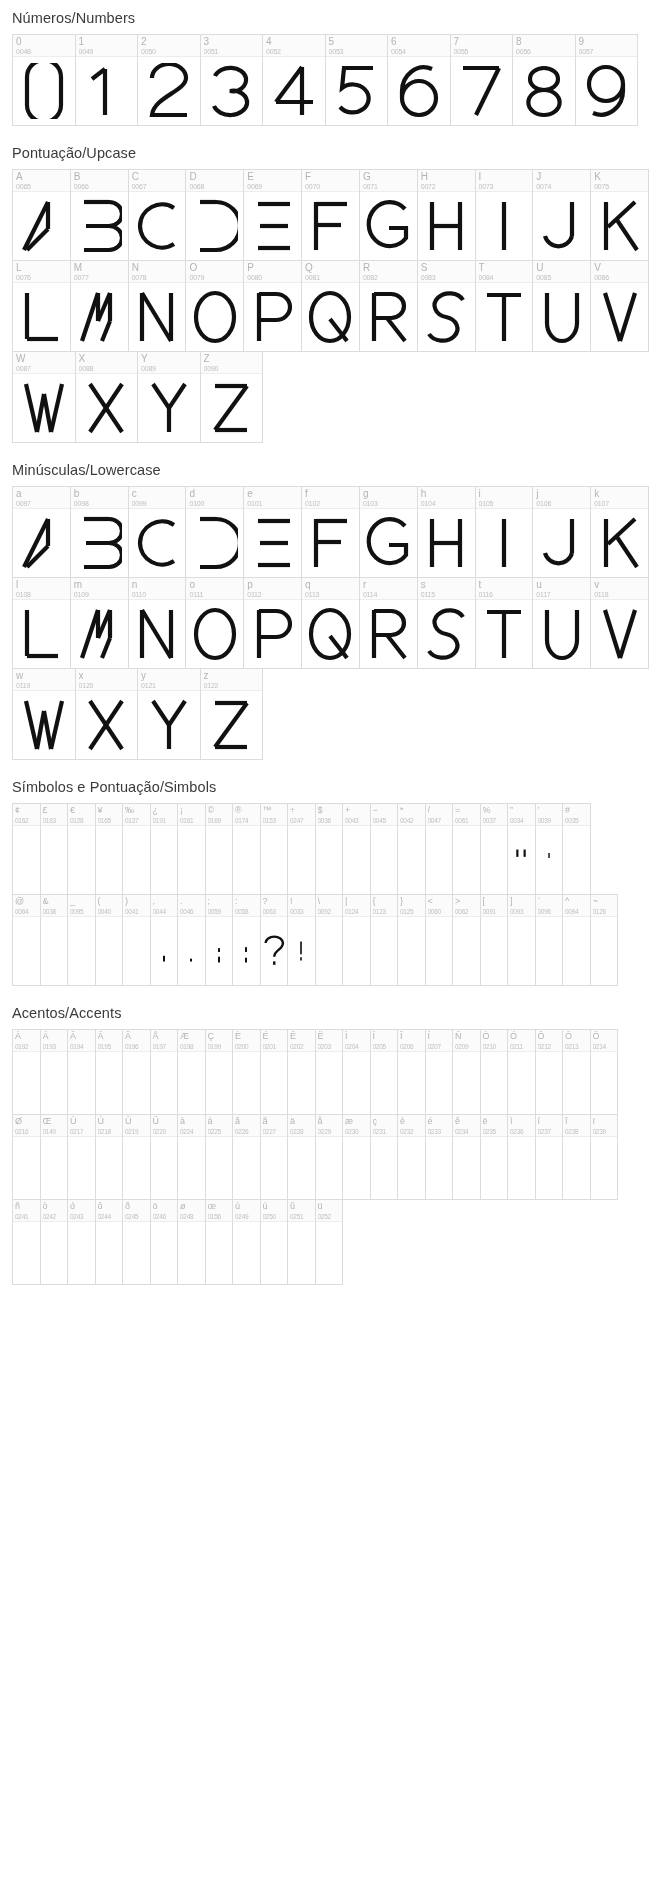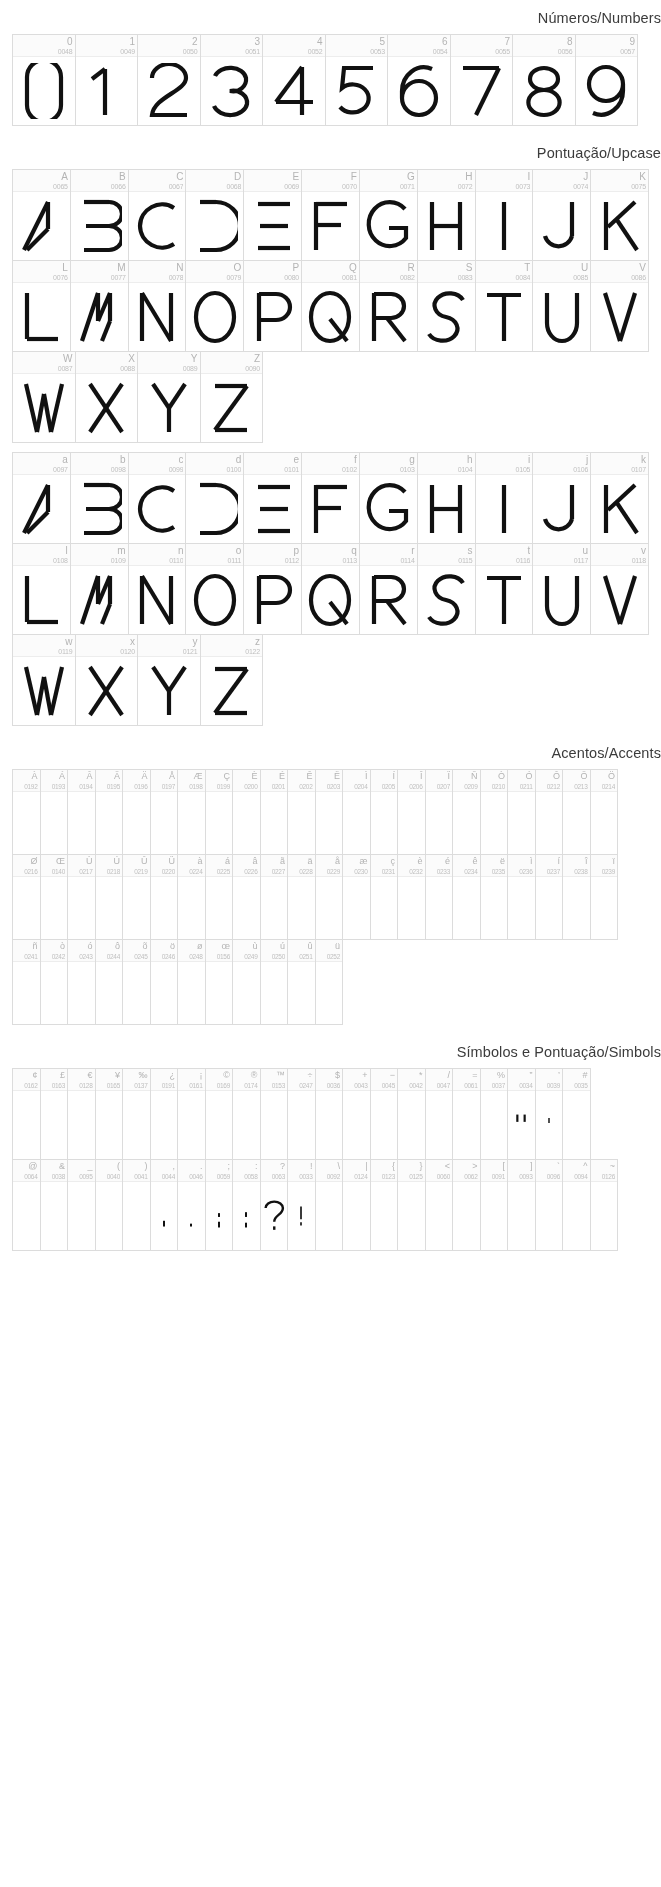--- a/index.html
+++ b/index.html
@@ -12,21 +12,20 @@
     font-family: "Liberation Sans", sans-serif;
     color: #333333;
   }
   .page {
     width: 661px;
     box-sizing: border-box;
     padding: 0 0 20px 0;
   }
   .section {
     margin: 0 0 10px 0;
-    text-align: right;
   }
   .section-title {
     font-size: 14.5px;
     color: #3b3b3b;
     padding: 10px 0 8px 12px;
     font-weight: normal;
     letter-spacing: 0.1px;
   }
   .grid {
     margin-left: 12px;
@@ -552,20 +551,21 @@
                   <line x1="7" y1="6" x2="39" y2="6"></line>
                   <line x1="39" y1="6" x2="7" y2="50"></line>
                   <line x1="7" y1="50" x2="39" y2="50"></line>
                 </svg>
               </div>
             </div>
           </div>
         </div>
       </div>
       <div class="section">
+        <div class="section-title">Minúsculas/Lowercase</div>
         <div class="grid">
           <div class="row">
             <div class="cell big">
               <div class="hdr">
                 <span class="ch">a</span>
                 <span class="code">0097</span>
               </div>
               <div class="glyph">
                 <svg viewBox="0 0 46 56" width="46" height="56" fill="none" stroke="#111111" stroke-width="4.2" stroke-linecap="butt" stroke-linejoin="miter">
                   <line x1="6" y1="52" x2="30" y2="4"></line>
@@ -877,20 +877,374 @@
                 <span class="ch">z</span>
                 <span class="code">0122</span>
               </div>
               <div class="glyph">
                 <svg viewBox="0 0 46 56" width="46" height="56" fill="none" stroke="#111111" stroke-width="4.2" stroke-linecap="butt" stroke-linejoin="miter">
                   <line x1="7" y1="6" x2="39" y2="6"></line>
                   <line x1="39" y1="6" x2="7" y2="50"></line>
                   <line x1="7" y1="50" x2="39" y2="50"></line>
                 </svg>
               </div>
+            </div>
+          </div>
+        </div>
+      </div>
+      <div class="section">
+        <div class="section-title">Símbolos e Pontuação/Simbols</div>
+        <div class="grid">
+          <div class="row">
+            <div class="cell sym">
+              <div class="hdr">
+                <span class="ch">¢</span>
+                <span class="code">0162</span>
+              </div>
+              <div class="glyph"></div>
+            </div>
+            <div class="cell sym">
+              <div class="hdr">
+                <span class="ch">£</span>
+                <span class="code">0163</span>
+              </div>
+              <div class="glyph"></div>
+            </div>
+            <div class="cell sym">
+              <div class="hdr">
+                <span class="ch">€</span>
+                <span class="code">0128</span>
+              </div>
+              <div class="glyph"></div>
+            </div>
+            <div class="cell sym">
+              <div class="hdr">
+                <span class="ch">¥</span>
+                <span class="code">0165</span>
+              </div>
+              <div class="glyph"></div>
+            </div>
+            <div class="cell sym">
+              <div class="hdr">
+                <span class="ch">‰</span>
+                <span class="code">0137</span>
+              </div>
+              <div class="glyph"></div>
+            </div>
+            <div class="cell sym">
+              <div class="hdr">
+                <span class="ch">¿</span>
+                <span class="code">0191</span>
+              </div>
+              <div class="glyph"></div>
+            </div>
+            <div class="cell sym">
+              <div class="hdr">
+                <span class="ch">¡</span>
+                <span class="code">0161</span>
+              </div>
+              <div class="glyph"></div>
+            </div>
+            <div class="cell sym">
+              <div class="hdr">
+                <span class="ch">©</span>
+                <span class="code">0169</span>
+              </div>
+              <div class="glyph"></div>
+            </div>
+            <div class="cell sym">
+              <div class="hdr">
+                <span class="ch">®</span>
+                <span class="code">0174</span>
+              </div>
+              <div class="glyph"></div>
+            </div>
+            <div class="cell sym">
+              <div class="hdr">
+                <span class="ch">™</span>
+                <span class="code">0153</span>
+              </div>
+              <div class="glyph"></div>
+            </div>
+            <div class="cell sym">
+              <div class="hdr">
+                <span class="ch">÷</span>
+                <span class="code">0247</span>
+              </div>
+              <div class="glyph"></div>
+            </div>
+            <div class="cell sym">
+              <div class="hdr">
+                <span class="ch">$</span>
+                <span class="code">0036</span>
+              </div>
+              <div class="glyph"></div>
+            </div>
+            <div class="cell sym">
+              <div class="hdr">
+                <span class="ch">+</span>
+                <span class="code">0043</span>
+              </div>
+              <div class="glyph"></div>
+            </div>
+            <div class="cell sym">
+              <div class="hdr">
+                <span class="ch">−</span>
+                <span class="code">0045</span>
+              </div>
+              <div class="glyph"></div>
+            </div>
+            <div class="cell sym">
+              <div class="hdr">
+                <span class="ch">*</span>
+                <span class="code">0042</span>
+              </div>
+              <div class="glyph"></div>
+            </div>
+            <div class="cell sym">
+              <div class="hdr">
+                <span class="ch">/</span>
+                <span class="code">0047</span>
+              </div>
+              <div class="glyph"></div>
+            </div>
+            <div class="cell sym">
+              <div class="hdr">
+                <span class="ch">=</span>
+                <span class="code">0061</span>
+              </div>
+              <div class="glyph"></div>
+            </div>
+            <div class="cell sym">
+              <div class="hdr">
+                <span class="ch">%</span>
+                <span class="code">0037</span>
+              </div>
+              <div class="glyph"></div>
+            </div>
+            <div class="cell sym">
+              <div class="hdr">
+                <span class="ch">”</span>
+                <span class="code">0034</span>
+              </div>
+              <div class="glyph">
+                <svg viewBox="0 0 46 56" width="24" height="56" fill="none" stroke="#111111" stroke-width="4.2" stroke-linecap="butt" stroke-linejoin="miter">
+                  <line x1="16" y1="8" x2="16" y2="22"></line>
+                  <line x1="30" y1="8" x2="30" y2="22"></line>
+                </svg>
+              </div>
+            </div>
+            <div class="cell sym">
+              <div class="hdr">
+                <span class="ch">’</span>
+                <span class="code">0039</span>
+              </div>
+              <div class="glyph">
+                <svg viewBox="0 0 46 56" width="16" height="56" fill="none" stroke="#111111" stroke-width="4.2" stroke-linecap="butt" stroke-linejoin="miter">
+                  <line x1="23" y1="8" x2="23" y2="22"></line>
+                </svg>
+              </div>
+            </div>
+            <div class="cell sym">
+              <div class="hdr">
+                <span class="ch">#</span>
+                <span class="code">0035</span>
+              </div>
+              <div class="glyph"></div>
+            </div>
+            <div class="cell sym empty">
+              <div class="hdr">
+                <span class="ch"></span>
+                <span class="code"></span>
+              </div>
+              <div class="glyph"></div>
+            </div>
+          </div>
+          <div class="row">
+            <div class="cell sym">
+              <div class="hdr">
+                <span class="ch">@</span>
+                <span class="code">0064</span>
+              </div>
+              <div class="glyph"></div>
+            </div>
+            <div class="cell sym">
+              <div class="hdr">
+                <span class="ch">&amp;</span>
+                <span class="code">0038</span>
+              </div>
+              <div class="glyph"></div>
+            </div>
+            <div class="cell sym">
+              <div class="hdr">
+                <span class="ch">_</span>
+                <span class="code">0095</span>
+              </div>
+              <div class="glyph"></div>
+            </div>
+            <div class="cell sym">
+              <div class="hdr">
+                <span class="ch">(</span>
+                <span class="code">0040</span>
+              </div>
+              <div class="glyph"></div>
+            </div>
+            <div class="cell sym">
+              <div class="hdr">
+                <span class="ch">)</span>
+                <span class="code">0041</span>
+              </div>
+              <div class="glyph"></div>
+            </div>
+            <div class="cell sym">
+              <div class="hdr">
+                <span class="ch">,</span>
+                <span class="code">0044</span>
+              </div>
+              <div class="glyph">
+                <svg viewBox="0 0 46 56" width="22" height="56" fill="none" stroke="#111111" stroke-width="4.2" stroke-linecap="butt" stroke-linejoin="miter">
+                  <line x1="23" y1="38" x2="23" y2="50"></line>
+                </svg>
+              </div>
+            </div>
+            <div class="cell sym">
+              <div class="hdr">
+                <span class="ch">.</span>
+                <span class="code">0046</span>
+              </div>
+              <div class="glyph">
+                <svg viewBox="0 0 46 56" width="22" height="56" fill="none" stroke="#111111" stroke-width="4.2" stroke-linecap="butt" stroke-linejoin="miter">
+                  <line x1="23" y1="44" x2="23" y2="50"></line>
+                </svg>
+              </div>
+            </div>
+            <div class="cell sym">
+              <div class="hdr">
+                <span class="ch">;</span>
+                <span class="code">0059</span>
+              </div>
+              <div class="glyph">
+                <svg viewBox="0 0 46 56" width="22" height="56" fill="none" stroke="#111111" stroke-width="4.2" stroke-linecap="butt" stroke-linejoin="miter">
+                  <line x1="23" y1="22" x2="23" y2="30"></line>
+                  <line x1="23" y1="40" x2="23" y2="52"></line>
+                </svg>
+              </div>
+            </div>
+            <div class="cell sym">
+              <div class="hdr">
+                <span class="ch">:</span>
+                <span class="code">0058</span>
+              </div>
+              <div class="glyph">
+                <svg viewBox="0 0 46 56" width="22" height="56" fill="none" stroke="#111111" stroke-width="4.2" stroke-linecap="butt" stroke-linejoin="miter">
+                  <line x1="23" y1="20" x2="23" y2="30"></line>
+                  <line x1="23" y1="42" x2="23" y2="52"></line>
+                </svg>
+              </div>
+            </div>
+            <div class="cell sym">
+              <div class="hdr">
+                <span class="ch">?</span>
+                <span class="code">0063</span>
+              </div>
+              <div class="glyph">
+                <svg viewBox="0 0 46 56" width="30" height="56" fill="none" stroke="#111111" stroke-width="4.2" stroke-linecap="butt" stroke-linejoin="miter">
+                  <path d="M8 14 A15 11 0 0 1 38 14 C38 26 23 26 23 38"></path>
+                  <line x1="23" y1="46" x2="23" y2="52"></line>
+                </svg>
+              </div>
+            </div>
+            <div class="cell sym">
+              <div class="hdr">
+                <span class="ch">!</span>
+                <span class="code">0033</span>
+              </div>
+              <div class="glyph">
+                <svg viewBox="0 0 46 56" width="18" height="56" fill="none" stroke="#111111" stroke-width="4.2" stroke-linecap="butt" stroke-linejoin="miter">
+                  <line x1="23" y1="4" x2="23" y2="36"></line>
+                  <line x1="23" y1="44" x2="23" y2="52"></line>
+                </svg>
+              </div>
+            </div>
+            <div class="cell sym">
+              <div class="hdr">
+                <span class="ch">\</span>
+                <span class="code">0092</span>
+              </div>
+              <div class="glyph"></div>
+            </div>
+            <div class="cell sym">
+              <div class="hdr">
+                <span class="ch">|</span>
+                <span class="code">0124</span>
+              </div>
+              <div class="glyph"></div>
+            </div>
+            <div class="cell sym">
+              <div class="hdr">
+                <span class="ch">{</span>
+                <span class="code">0123</span>
+              </div>
+              <div class="glyph"></div>
+            </div>
+            <div class="cell sym">
+              <div class="hdr">
+                <span class="ch">}</span>
+                <span class="code">0125</span>
+              </div>
+              <div class="glyph"></div>
+            </div>
+            <div class="cell sym">
+              <div class="hdr">
+                <span class="ch">&lt;</span>
+                <span class="code">0060</span>
+              </div>
+              <div class="glyph"></div>
+            </div>
+            <div class="cell sym">
+              <div class="hdr">
+                <span class="ch">&gt;</span>
+                <span class="code">0062</span>
+              </div>
+              <div class="glyph"></div>
+            </div>
+            <div class="cell sym">
+              <div class="hdr">
+                <span class="ch">[</span>
+                <span class="code">0091</span>
+              </div>
+              <div class="glyph"></div>
+            </div>
+            <div class="cell sym">
+              <div class="hdr">
+                <span class="ch">]</span>
+                <span class="code">0093</span>
+              </div>
+              <div class="glyph"></div>
+            </div>
+            <div class="cell sym">
+              <div class="hdr">
+                <span class="ch">`</span>
+                <span class="code">0096</span>
+              </div>
+              <div class="glyph"></div>
+            </div>
+            <div class="cell sym">
+              <div class="hdr">
+                <span class="ch">^</span>
+                <span class="code">0094</span>
+              </div>
+              <div class="glyph"></div>
+            </div>
+            <div class="cell sym">
+              <div class="hdr">
+                <span class="ch">~</span>
+                <span class="code">0126</span>
+              </div>
+              <div class="glyph"></div>
             </div>
           </div>
         </div>
       </div>
       <div class="section">
         <div class="section-title">Acentos/Accents</div>
         <div class="grid">
           <div class="row">
             <div class="cell acc">
               <div class="hdr">
@@ -1284,368 +1638,14 @@
             <div class="cell acc">
               <div class="hdr">
                 <span class="ch">ü</span>
                 <span class="code">0252</span>
               </div>
               <div class="glyph"></div>
             </div>
           </div>
         </div>
       </div>
-      <div class="section">
-        <div class="section-title">Símbolos e Pontuação/Simbols</div>
-        <div class="grid">
-          <div class="row">
-            <div class="cell sym">
-              <div class="hdr">
-                <span class="ch">¢</span>
-                <span class="code">0162</span>
-              </div>
-              <div class="glyph"></div>
-            </div>
-            <div class="cell sym">
-              <div class="hdr">
-                <span class="ch">£</span>
-                <span class="code">0163</span>
-              </div>
-              <div class="glyph"></div>
-            </div>
-            <div class="cell sym">
-              <div class="hdr">
-                <span class="ch">€</span>
-                <span class="code">0128</span>
-              </div>
-              <div class="glyph"></div>
-            </div>
-            <div class="cell sym">
-              <div class="hdr">
-                <span class="ch">¥</span>
-                <span class="code">0165</span>
-              </div>
-              <div class="glyph"></div>
-            </div>
-            <div class="cell sym">
-              <div class="hdr">
-                <span class="ch">‰</span>
-                <span class="code">0137</span>
-              </div>
-              <div class="glyph"></div>
-            </div>
-            <div class="cell sym">
-              <div class="hdr">
-                <span class="ch">¿</span>
-                <span class="code">0191</span>
-              </div>
-              <div class="glyph"></div>
-            </div>
-            <div class="cell sym">
-              <div class="hdr">
-                <span class="ch">¡</span>
-                <span class="code">0161</span>
-              </div>
-              <div class="glyph"></div>
-            </div>
-            <div class="cell sym">
-              <div class="hdr">
-                <span class="ch">©</span>
-                <span class="code">0169</span>
-              </div>
-              <div class="glyph"></div>
-            </div>
-            <div class="cell sym">
-              <div class="hdr">
-                <span class="ch">®</span>
-                <span class="code">0174</span>
-              </div>
-              <div class="glyph"></div>
-            </div>
-            <div class="cell sym">
-              <div class="hdr">
-                <span class="ch">™</span>
-                <span class="code">0153</span>
-              </div>
-              <div class="glyph"></div>
-            </div>
-            <div class="cell sym">
-              <div class="hdr">
-                <span class="ch">÷</span>
-                <span class="code">0247</span>
-              </div>
-              <div class="glyph"></div>
-            </div>
-            <div class="cell sym">
-              <div class="hdr">
-                <span class="ch">$</span>
-                <span class="code">0036</span>
-              </div>
-              <div class="glyph"></div>
-            </div>
-            <div class="cell sym">
-              <div class="hdr">
-                <span class="ch">+</span>
-                <span class="code">0043</span>
-              </div>
-              <div class="glyph"></div>
-            </div>
-            <div class="cell sym">
-              <div class="hdr">
-                <span class="ch">−</span>
-                <span class="code">0045</span>
-              </div>
-              <div class="glyph"></div>
-            </div>
-            <div class="cell sym">
-              <div class="hdr">
-                <span class="ch">*</span>
-                <span class="code">0042</span>
-              </div>
-              <div class="glyph"></div>
-            </div>
-            <div class="cell sym">
-              <div class="hdr">
-                <span class="ch">/</span>
-                <span class="code">0047</span>
-              </div>
-              <div class="glyph"></div>
-            </div>
-            <div class="cell sym">
-              <div class="hdr">
-                <span class="ch">=</span>
-                <span class="code">0061</span>
-              </div>
-              <div class="glyph"></div>
-            </div>
-            <div class="cell sym">
-              <div class="hdr">
-                <span class="ch">%</span>
-                <span class="code">0037</span>
-              </div>
-              <div class="glyph"></div>
-            </div>
-            <div class="cell sym">
-              <div class="hdr">
-                <span class="ch">”</span>
-                <span class="code">0034</span>
-              </div>
-              <div class="glyph">
-                <svg viewBox="0 0 46 56" width="24" height="56" fill="none" stroke="#111111" stroke-width="4.2" stroke-linecap="butt" stroke-linejoin="miter">
-                  <line x1="16" y1="8" x2="16" y2="22"></line>
-                  <line x1="30" y1="8" x2="30" y2="22"></line>
-                </svg>
-              </div>
-            </div>
-            <div class="cell sym">
-              <div class="hdr">
-                <span class="ch">’</span>
-                <span class="code">0039</span>
-              </div>
-              <div class="glyph">
-                <svg viewBox="0 0 46 56" width="16" height="56" fill="none" stroke="#111111" stroke-width="4.2" stroke-linecap="butt" stroke-linejoin="miter">
-                  <line x1="23" y1="8" x2="23" y2="22"></line>
-                </svg>
-              </div>
-            </div>
-            <div class="cell sym">
-              <div class="hdr">
-                <span class="ch">#</span>
-                <span class="code">0035</span>
-              </div>
-              <div class="glyph"></div>
-            </div>
-            <div class="cell sym empty">
-              <div class="hdr">
-                <span class="ch"></span>
-                <span class="code"></span>
-              </div>
-              <div class="glyph"></div>
-            </div>
-          </div>
-          <div class="row">
-            <div class="cell sym">
-              <div class="hdr">
-                <span class="ch">@</span>
-                <span class="code">0064</span>
-              </div>
-              <div class="glyph"></div>
-            </div>
-            <div class="cell sym">
-              <div class="hdr">
-                <span class="ch">&amp;</span>
-                <span class="code">0038</span>
-              </div>
-              <div class="glyph"></div>
-            </div>
-            <div class="cell sym">
-              <div class="hdr">
-                <span class="ch">_</span>
-                <span class="code">0095</span>
-              </div>
-              <div class="glyph"></div>
-            </div>
-            <div class="cell sym">
-              <div class="hdr">
-                <span class="ch">(</span>
-                <span class="code">0040</span>
-              </div>
-              <div class="glyph"></div>
-            </div>
-            <div class="cell sym">
-              <div class="hdr">
-                <span class="ch">)</span>
-                <span class="code">0041</span>
-              </div>
-              <div class="glyph"></div>
-            </div>
-            <div class="cell sym">
-              <div class="hdr">
-                <span class="ch">,</span>
-                <span class="code">0044</span>
-              </div>
-              <div class="glyph">
-                <svg viewBox="0 0 46 56" width="22" height="56" fill="none" stroke="#111111" stroke-width="4.2" stroke-linecap="butt" stroke-linejoin="miter">
-                  <line x1="23" y1="38" x2="23" y2="50"></line>
-                </svg>
-              </div>
-            </div>
-            <div class="cell sym">
-              <div class="hdr">
-                <span class="ch">.</span>
-                <span class="code">0046</span>
-              </div>
-              <div class="glyph">
-                <svg viewBox="0 0 46 56" width="22" height="56" fill="none" stroke="#111111" stroke-width="4.2" stroke-linecap="butt" stroke-linejoin="miter">
-                  <line x1="23" y1="44" x2="23" y2="50"></line>
-                </svg>
-              </div>
-            </div>
-            <div class="cell sym">
-              <div class="hdr">
-                <span class="ch">;</span>
-                <span class="code">0059</span>
-              </div>
-              <div class="glyph">
-                <svg viewBox="0 0 46 56" width="22" height="56" fill="none" stroke="#111111" stroke-width="4.2" stroke-linecap="butt" stroke-linejoin="miter">
-                  <line x1="23" y1="22" x2="23" y2="30"></line>
-                  <line x1="23" y1="40" x2="23" y2="52"></line>
-                </svg>
-              </div>
-            </div>
-            <div class="cell sym">
-              <div class="hdr">
-                <span class="ch">:</span>
-                <span class="code">0058</span>
-              </div>
-              <div class="glyph">
-                <svg viewBox="0 0 46 56" width="22" height="56" fill="none" stroke="#111111" stroke-width="4.2" stroke-linecap="butt" stroke-linejoin="miter">
-                  <line x1="23" y1="20" x2="23" y2="30"></line>
-                  <line x1="23" y1="42" x2="23" y2="52"></line>
-                </svg>
-              </div>
-            </div>
-            <div class="cell sym">
-              <div class="hdr">
-                <span class="ch">?</span>
-                <span class="code">0063</span>
-              </div>
-              <div class="glyph">
-                <svg viewBox="0 0 46 56" width="30" height="56" fill="none" stroke="#111111" stroke-width="4.2" stroke-linecap="butt" stroke-linejoin="miter">
-                  <path d="M8 14 A15 11 0 0 1 38 14 C38 26 23 26 23 38"></path>
-                  <line x1="23" y1="46" x2="23" y2="52"></line>
-                </svg>
-              </div>
-            </div>
-            <div class="cell sym">
-              <div class="hdr">
-                <span class="ch">!</span>
-                <span class="code">0033</span>
-              </div>
-              <div class="glyph">
-                <svg viewBox="0 0 46 56" width="18" height="56" fill="none" stroke="#111111" stroke-width="4.2" stroke-linecap="butt" stroke-linejoin="miter">
-                  <line x1="23" y1="4" x2="23" y2="36"></line>
-                  <line x1="23" y1="44" x2="23" y2="52"></line>
-                </svg>
-              </div>
-            </div>
-            <div class="cell sym">
-              <div class="hdr">
-                <span class="ch">\</span>
-                <span class="code">0092</span>
-              </div>
-              <div class="glyph"></div>
-            </div>
-            <div class="cell sym">
-              <div class="hdr">
-                <span class="ch">|</span>
-                <span class="code">0124</span>
-              </div>
-              <div class="glyph"></div>
-            </div>
-            <div class="cell sym">
-              <div class="hdr">
-                <span class="ch">{</span>
-                <span class="code">0123</span>
-              </div>
-              <div class="glyph"></div>
-            </div>
-            <div class="cell sym">
-              <div class="hdr">
-                <span class="ch">}</span>
-                <span class="code">0125</span>
-              </div>
-              <div class="glyph"></div>
-            </div>
-            <div class="cell sym">
-              <div class="hdr">
-                <span class="ch">&lt;</span>
-                <span class="code">0060</span>
-              </div>
-              <div class="glyph"></div>
-            </div>
-            <div class="cell sym">
-              <div class="hdr">
-                <span class="ch">&gt;</span>
-                <span class="code">0062</span>
-              </div>
-              <div class="glyph"></div>
-            </div>
-            <div class="cell sym">
-              <div class="hdr">
-                <span class="ch">[</span>
-                <span class="code">0091</span>
-              </div>
-              <div class="glyph"></div>
-            </div>
-            <div class="cell sym">
-              <div class="hdr">
-                <span class="ch">]</span>
-                <span class="code">0093</span>
-              </div>
-              <div class="glyph"></div>
-            </div>
-            <div class="cell sym">
-              <div class="hdr">
-                <span class="ch">`</span>
-                <span class="code">0096</span>
-              </div>
-              <div class="glyph"></div>
-            </div>
-            <div class="cell sym">
-              <div class="hdr">
-                <span class="ch">^</span>
-                <span class="code">0094</span>
-              </div>
-              <div class="glyph"></div>
-            </div>
-            <div class="cell sym">
-              <div class="hdr">
-                <span class="ch">~</span>
-                <span class="code">0126</span>
-              </div>
-              <div class="glyph"></div>
-            </div>
-          </div>
-        </div>
-      </div>
     </div>
 </div>
 
 </body></html>

